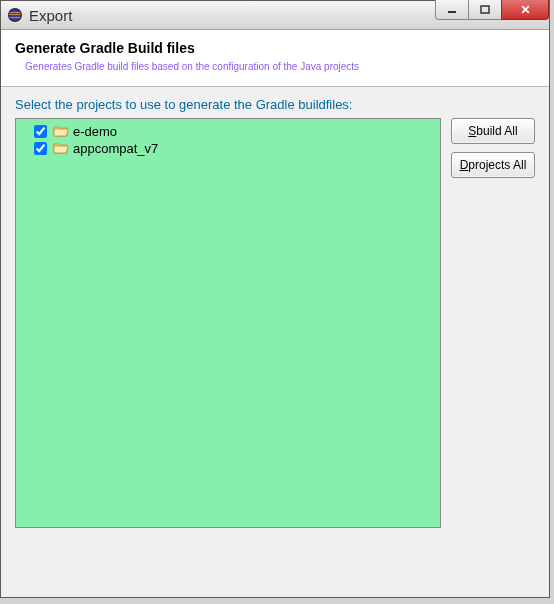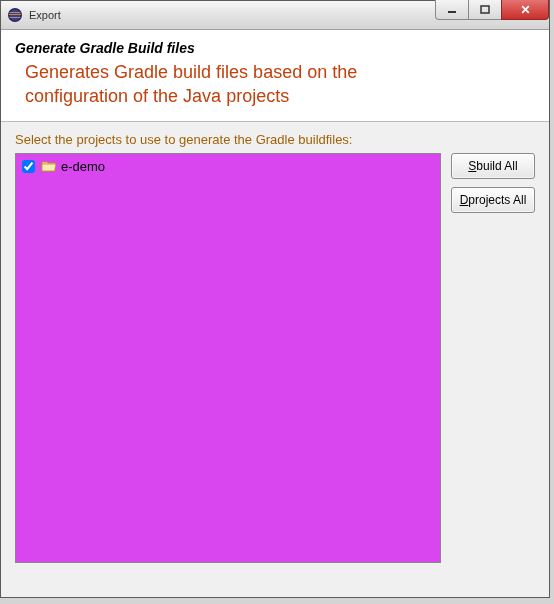--- a/index.html
+++ b/index.html
@@ -20,21 +20,21 @@
     border: 1px solid #5a5a5a;
     box-sizing: border-box;
   }
   
   .titlebar {
     height: 28px;
     background: linear-gradient(to bottom, #f7f7f7 0%, #e3e3e3 50%, #d4d4d4 100%);
     border-bottom: 1px solid #a0a0a0;
     display: flex;
     align-items: center;
-    font-size: 11px;
+    font-size: 15px;
     color: #333;
     position: relative;
   }
   .titlebar .app-icon {
     width: 16px;
     height: 16px;
     margin: 0 6px;
     display: flex;
     align-items: center;
     justify-content: center;
@@ -78,50 +78,49 @@
   .banner {
     background: #ffffff;
     border-bottom: 1px solid #bbb;
     padding: 10px 14px 12px 14px;
   }
   .banner h1 {
     margin: 0;
     font-size: 14px;
     font-weight: bold;
     color: #000;
-    font-style: italic;
   }
   .banner p {
     margin: 4px 0 0 10px;
-    color: #c2410c;
-    font-size: 18px;
+    color: #8b5cf6;
+    font-size: 10px;
     line-height: 1.35;
     max-width: 390px;
   }
   
   .content {
     padding: 10px 14px;
   }
   .instr {
     font-size: 13px;
-    color: #a16207;
+    color: #0369a1;
     margin-bottom: 6px;
   }
   .project-row {
     display: flex;
     align-items: flex-start;
     gap: 10px;
   }
   .project-list {
     flex: 1;
     height: 410px;
-    background: #d946ef;
+    background: #86efac;
     border: 1px solid #888;
     box-sizing: border-box;
-    padding: 4px 4px;
+    padding: 4px 16px;
     overflow: auto;
   }
   .proj-item {
     display: flex;
     align-items: center;
     gap: 4px;
     padding: 1px 2px;
     font-size: 13px;
     color: #000;
   }
@@ -210,20 +209,30 @@
           <input type="checkbox" checked="" style="">
           <span class="proj-icon">
             <svg width="16" height="14" viewBox="0 0 16 14">
               <path d="M1 3 L1 12 L14 12 L14 4 L7 4 L6 3 Z" fill="#f4d58a" stroke="#b8902e" stroke-width="0.8"></path>
               <path d="M1 5 L15 5 L13.5 12 L1 12 Z" fill="#fce9b4" stroke="#b8902e" stroke-width="0.8"></path>
             </svg>
           </span>
           <span>e-demo</span>
         </div>
 
+        <div class="proj-item">
+          <input type="checkbox" checked="" style="">
+          <span class="proj-icon">
+            <svg width="16" height="14" viewBox="0 0 16 14">
+              <path d="M1 3 L1 12 L14 12 L14 4 L7 4 L6 3 Z" fill="#f4d58a" stroke="#b8902e" stroke-width="0.8"></path>
+              <path d="M1 5 L15 5 L13.5 12 L1 12 Z" fill="#fce9b4" stroke="#b8902e" stroke-width="0.8"></path>
+            </svg>
+          </span>
+          <span>appcompat_v7</span>
+        </div>
 
       </div>
 
       <div class="side-buttons">
         <div class="btn">
           <span></span>
             <span class="mnemonic">S</span>
             <span>build All</span>
         </div>
         <div class="btn">

